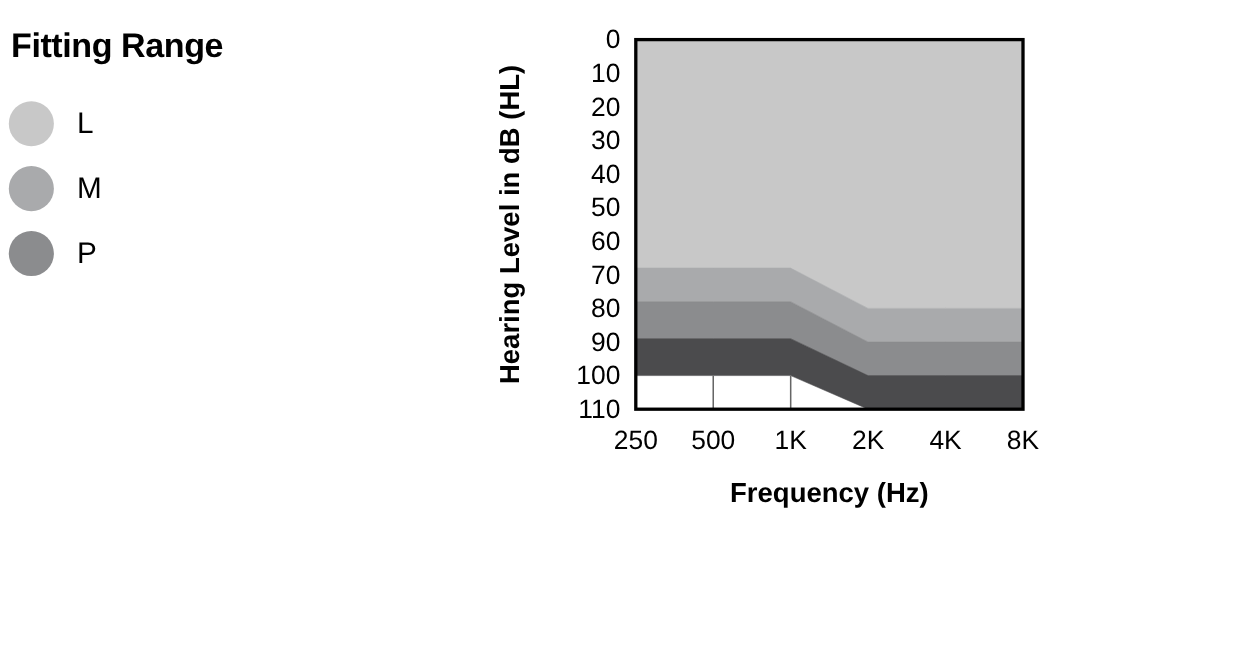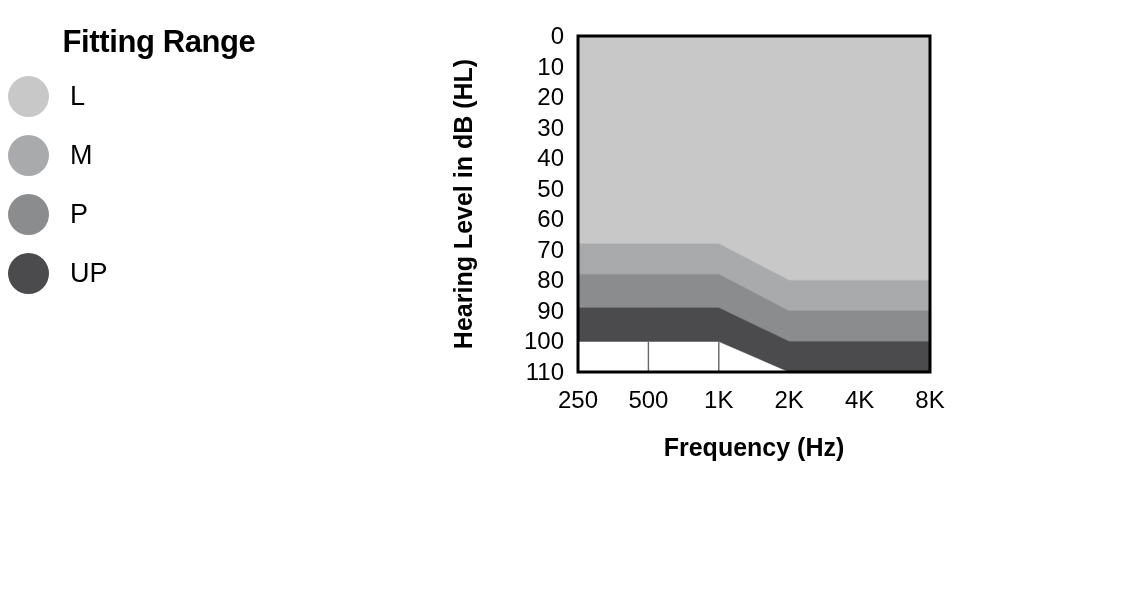--- a/index.html
+++ b/index.html
@@ -21,23 +21,22 @@
     position: absolute;
     left: 8px;
     top: 26px;
     width: 300px;
   }
   #legend-title {
     font-size: 31px;
     font-weight: bold;
     letter-spacing: -0.4px;
     line-height: 1;
-    margin: 0 0 10px 2px;
+    margin: 0 0 26px 2px;
     white-space: nowrap;
-    text-align: center;
   }
   .legend-row {
     display: flex;
     align-items: center;
     height: 59px;
   }
   .legend-swatch {
     width: 41px;
     height: 41px;
     border-radius: 50%;
@@ -91,24 +90,20 @@
         <span class="legend-label">L</span>
       </div>
       <div class="legend-row">
         <div class="legend-swatch" style="background: rgb(169, 170, 172);"></div>
         <span class="legend-label">M</span>
       </div>
       <div class="legend-row">
         <div class="legend-swatch" style="background: rgb(139, 140, 142);"></div>
         <span class="legend-label">P</span>
       </div>
-      <div class="legend-row">
-        <div class="legend-swatch" style="background: rgb(75, 75, 77);"></div>
-        <span class="legend-label">UP</span>
-      </div>
     </div>
 </div>
 
 <div id="chart-figure">
   <svg id="chart-svg" width="560" height="480" viewBox="0 0 560 480">
 
     <rect id="plot-bg" x="138" y="28" width="352" height="336" fill="#ffffff"></rect>
 
     <g id="band-layer">
         <polygon points="138,28 208.4,28 278.8,28 349.2,28 419.6,28 490,28 490,272.3636363636364 419.6,272.3636363636364 349.2,272.3636363636364 278.8,235.70909090909092 208.4,235.70909090909092 138,235.70909090909092" fill="#c8c8c8" stroke="#c8c8c8" stroke-width="0.5"></polygon>

